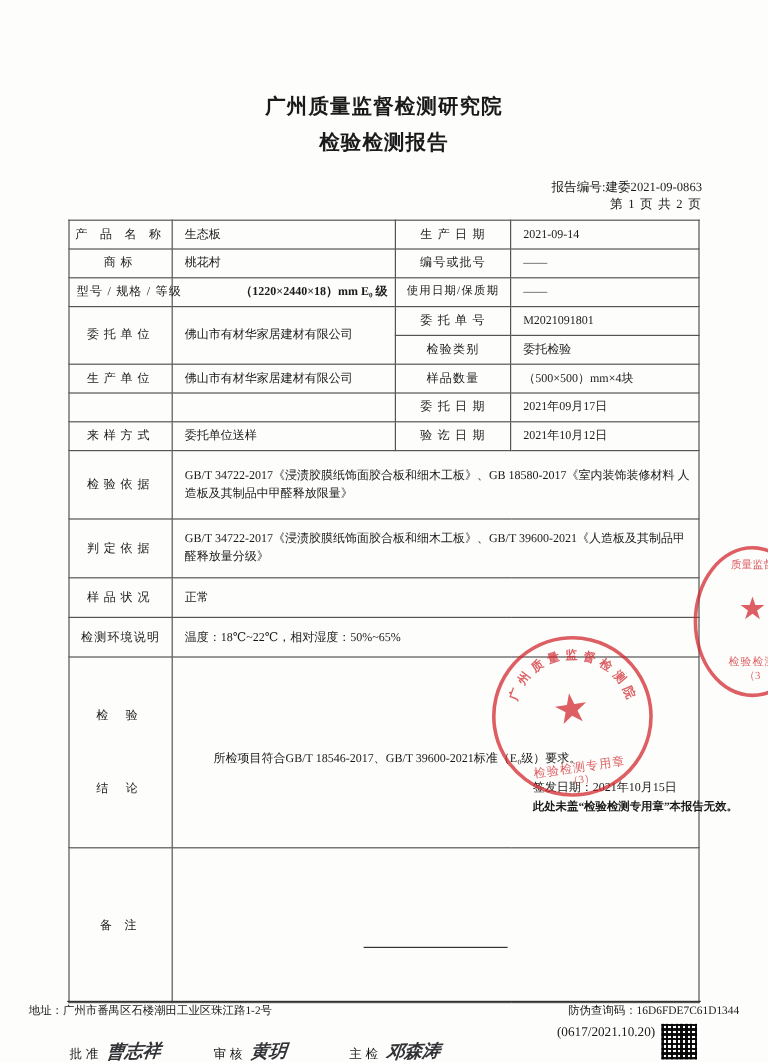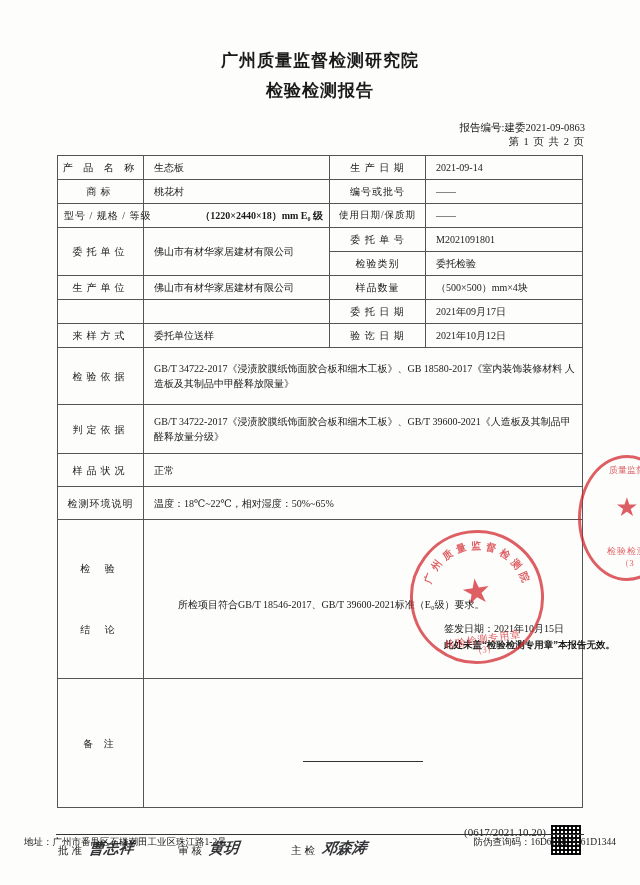--- a/index.html
+++ b/index.html
@@ -15,21 +15,21 @@
     color: #1a1a1a;
     overflow: hidden;
   }
   .page {
     position: absolute;
     inset: 0;
     background: #fdfdfb;
   }
   .title-block {
     text-align: center;
-    padding-top: 48px;
+    padding-top: 76px;
     line-height: 1.5;
   }
   .title-line1 {
     font-size: 17px;
     font-weight: bold;
     letter-spacing: 1px;
   }
   .title-line2 {
     font-size: 17px;
     font-weight: bold;

